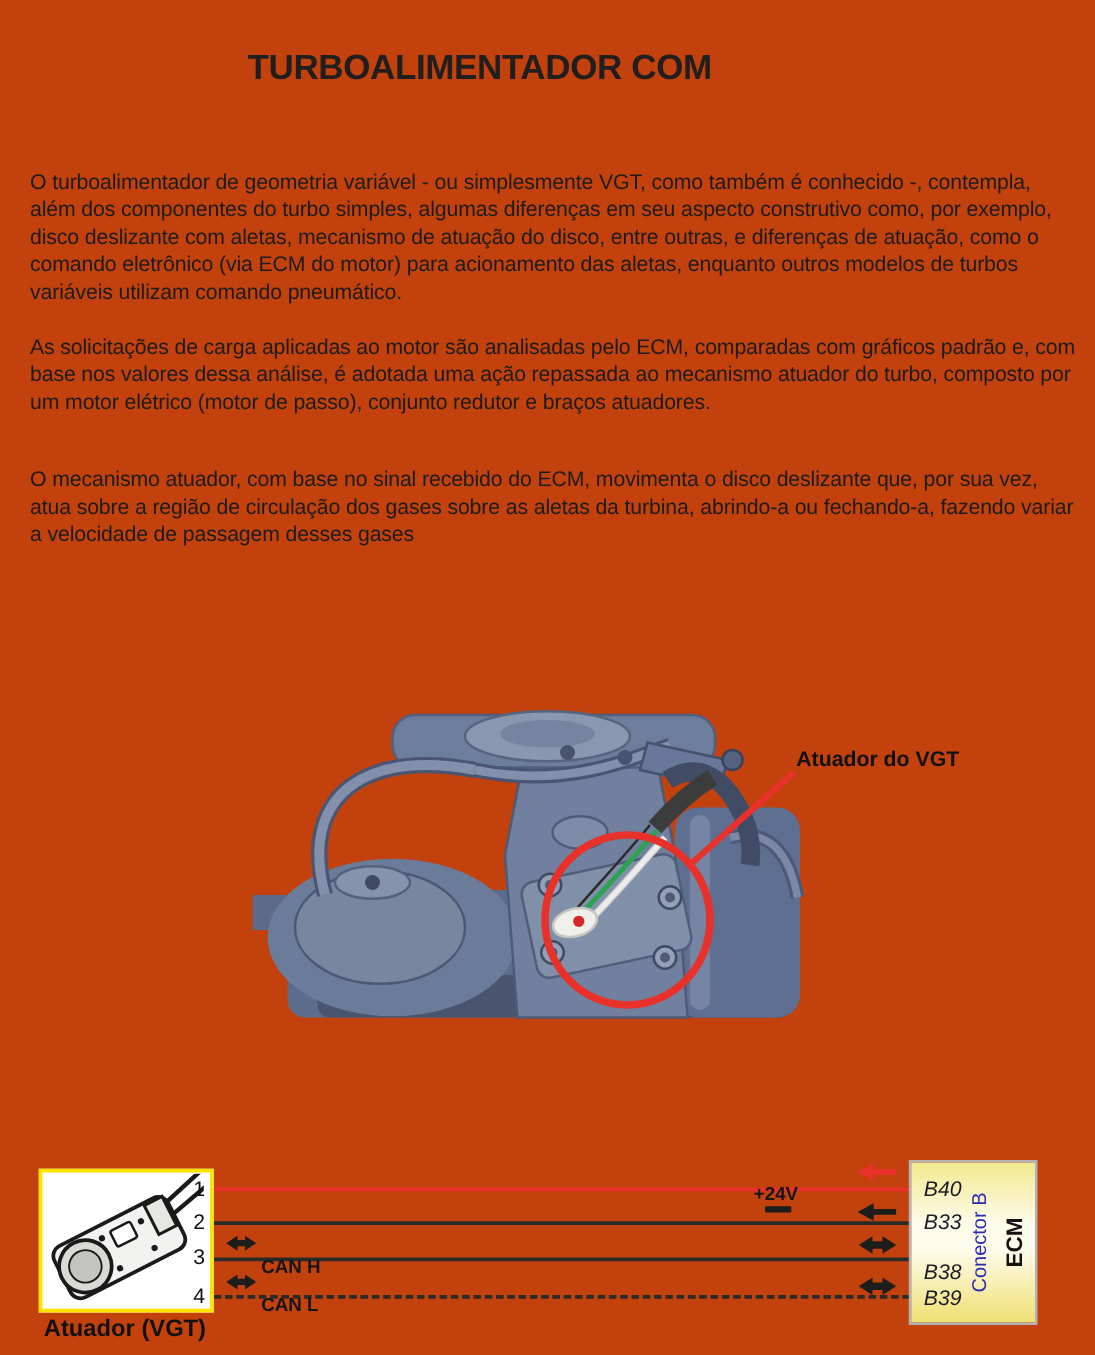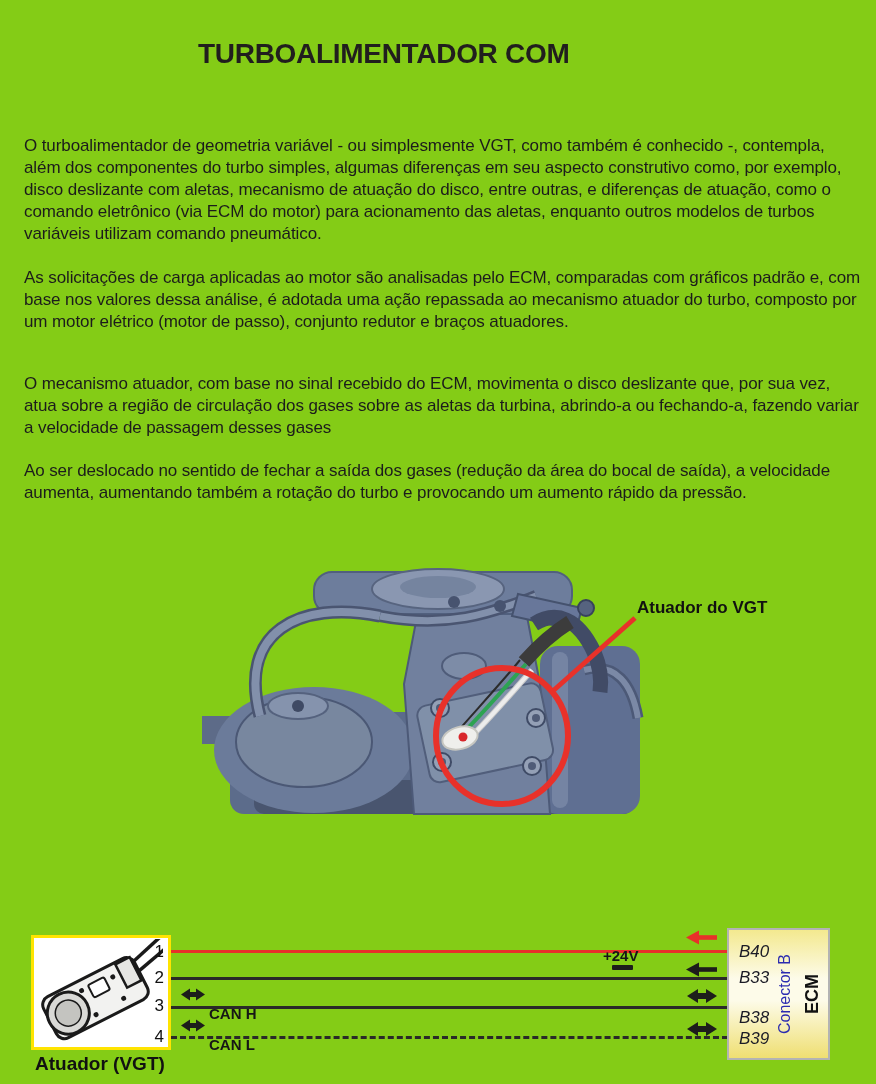--- a/index.html
+++ b/index.html
@@ -1,16 +1,16 @@
 <!DOCTYPE html>
 <html><head>
 <meta charset="utf-8">
 <style>
   html,body{margin:0;padding:0;background:#ffffff;}
-  .page{position:relative;width:876px;height:1084px;background:#84cc16;overflow:hidden;
+  .page{position:relative;width:876px;height:1084px;background:#c2410c;overflow:hidden;
         font-family:"Liberation Sans", sans-serif;color:#1c1c1c;}
   .title{position:absolute;left:198px;top:38px;font-size:28px;font-weight:bold;
          line-height:32px;letter-spacing:-0.3px;color:#211e1e;}
   .para{position:absolute;left:20px;width:838px;font-size:17px;line-height:22px;
         letter-spacing:-0.1px;color:#1c1c1c;margin:4px;}
   .p1{top:131px}.p2{top:263px}.p3{top:369px}.p4{top:456px}.p5{top:518px}
   .photo-svg{position:absolute;left:202px;top:566px;}
   .callout-label{position:absolute;left:637px;top:598px;font-size:17px;font-weight:bold;color:#111;}
   .diagram{position:absolute;left:0;top:920px;width:876px;height:164px;}
   .wire{position:absolute;height:0;border-top:3px solid #2a2a28;}
@@ -49,21 +49,20 @@
 
 <div class="page">
 
   <div class="title">
     <div>TURBOALIMENTADOR COM</div>
   </div>
 
   <p class="para p1">O turboalimentador de geometria variável - ou simplesmente VGT, como também é conhecido -, contempla, além dos componentes do turbo simples, algumas diferenças em seu aspecto construtivo como, por exemplo, disco deslizante com aletas, mecanismo de atuação do disco, entre outras, e diferenças de atuação, como o comando eletrônico (via ECM do motor) para acionamento das aletas, enquanto outros modelos de turbos variáveis utilizam comando pneumático.</p>
   <p class="para p2">As solicitações de carga aplicadas ao motor são analisadas pelo ECM, comparadas com gráficos padrão e, com base nos valores dessa análise, é adotada uma ação repassada ao mecanismo atuador do turbo, composto por um motor elétrico (motor de passo), conjunto redutor e braços atuadores.</p>
   <p class="para p3">O mecanismo atuador, com base no sinal recebido do ECM, movimenta o disco deslizante que, por sua vez, atua sobre a região de circulação dos gases sobre as aletas da turbina, abrindo-a ou fechando-a, fazendo variar a velocidade de passagem desses gases</p>
-  <p class="para p4">Ao ser deslocado no sentido de fechar a saída dos gases (redução da área do bocal de saída), a velocidade aumenta, aumentando também a rotação do turbo e provocando um aumento rápido da pressão.</p>
 
   <svg class="photo-svg" width="600" height="252" viewBox="0 0 600 252">
 
     <rect x="28" y="146" width="406" height="102" rx="14" fill="#5c6c8b"></rect>
     <rect x="52" y="214" width="380" height="34" rx="10" fill="#49556f"></rect>
     <rect x="0" y="150" width="30" height="28" fill="#5d6b88"></rect>
 
     <ellipse cx="112" cy="184" rx="100" ry="63" fill="#6b7b9a"></ellipse>
     <ellipse cx="102" cy="176" rx="68" ry="45" fill="#78879f" stroke="#4b5875" stroke-width="2"></ellipse>
     <ellipse cx="96" cy="140" rx="30" ry="13" fill="#8593ad" stroke="#55627e" stroke-width="2"></ellipse>

